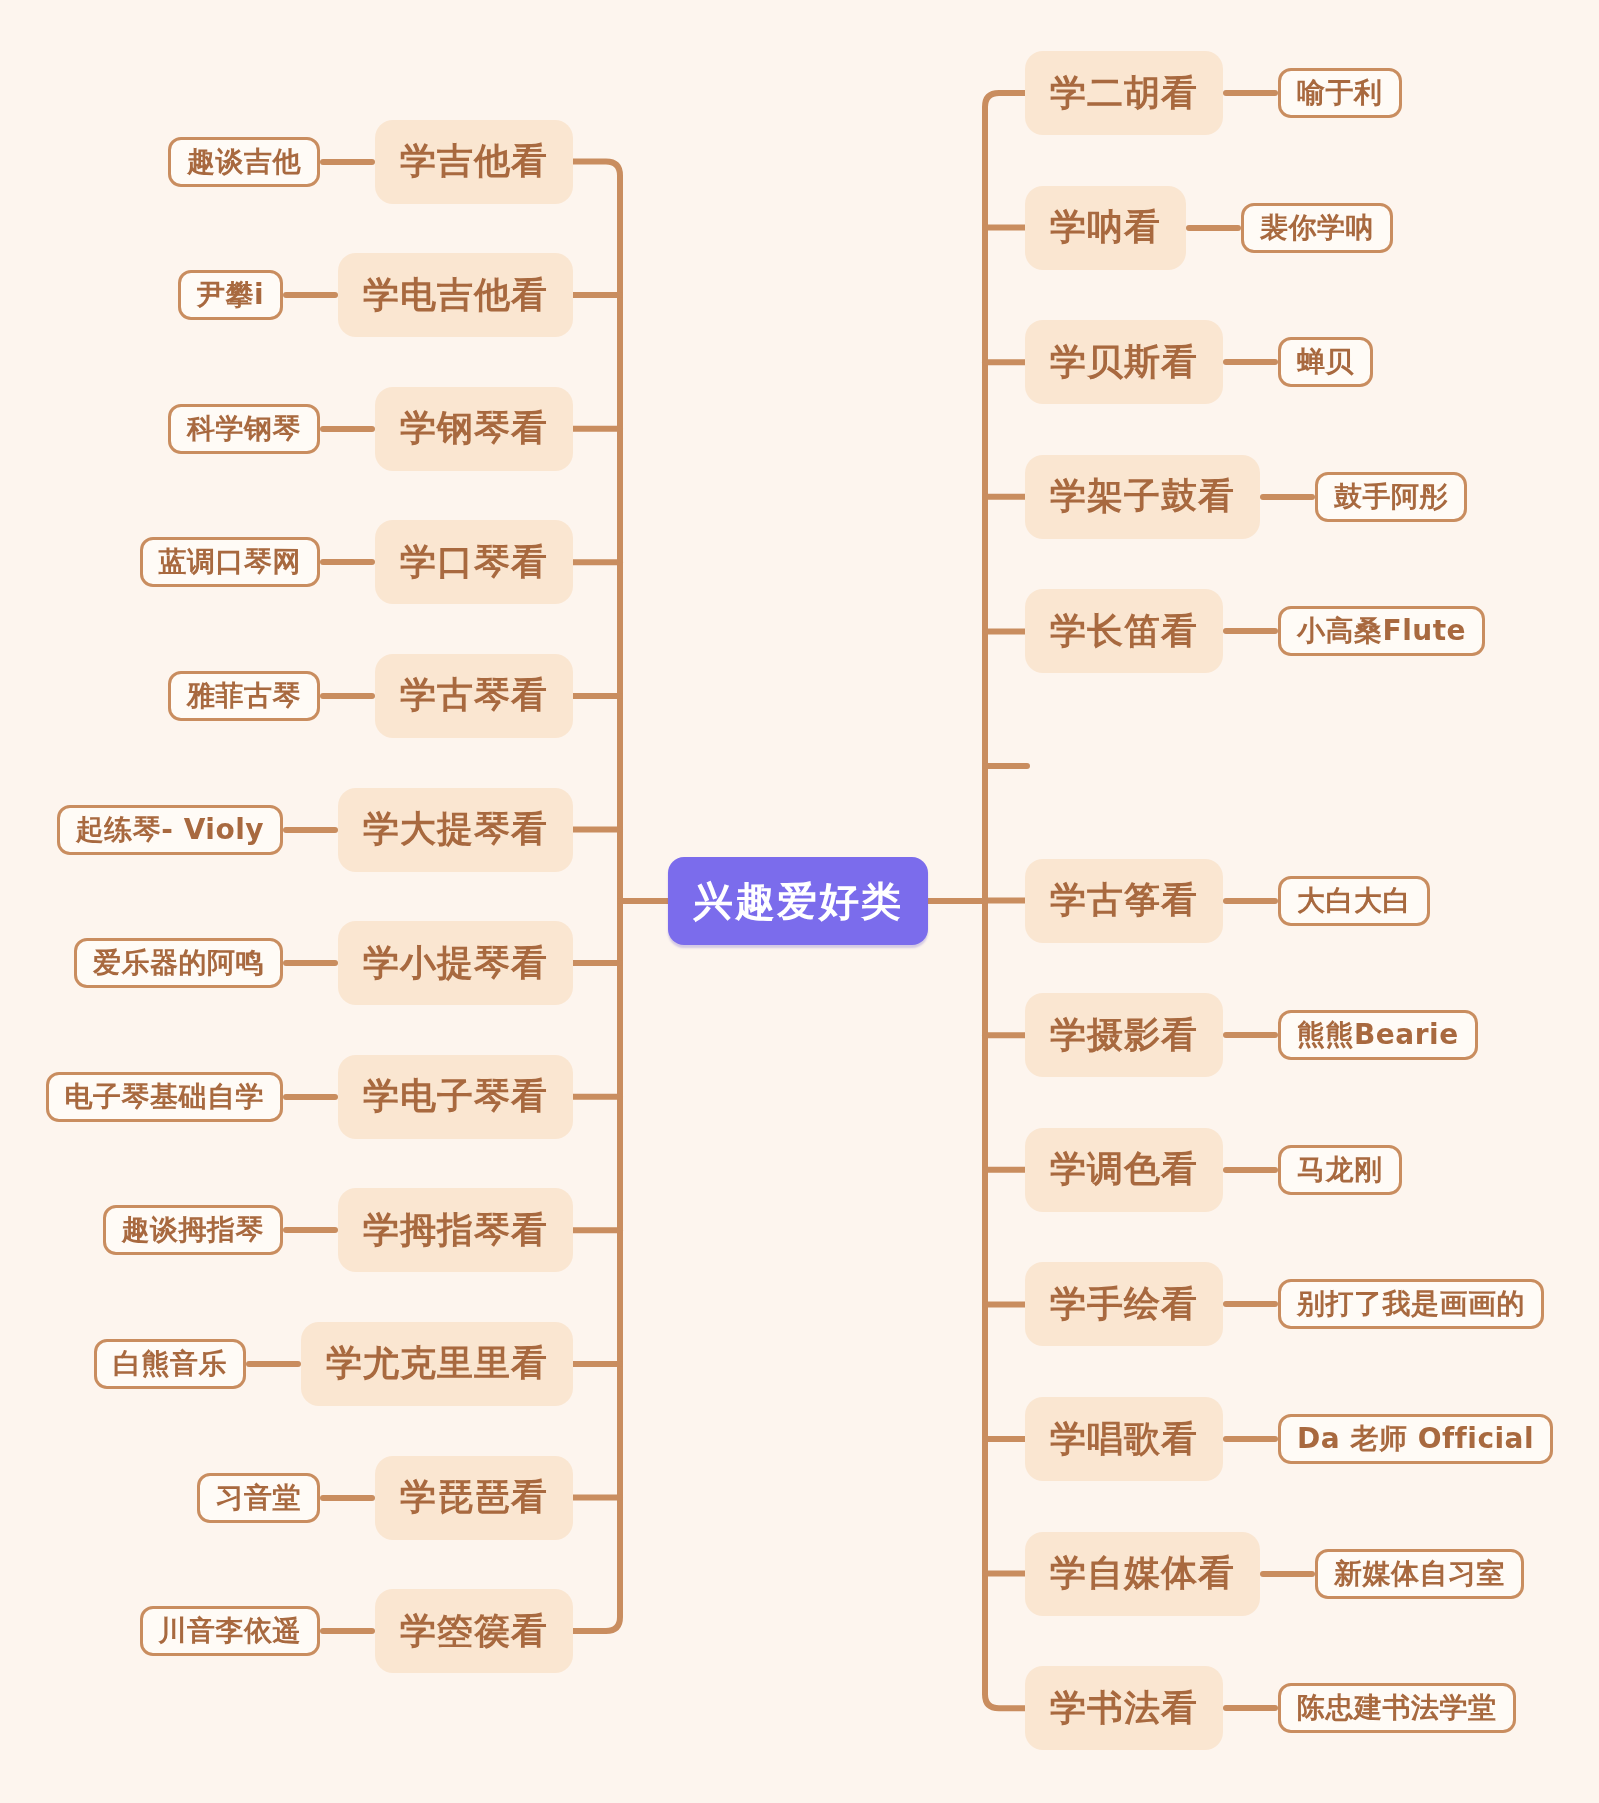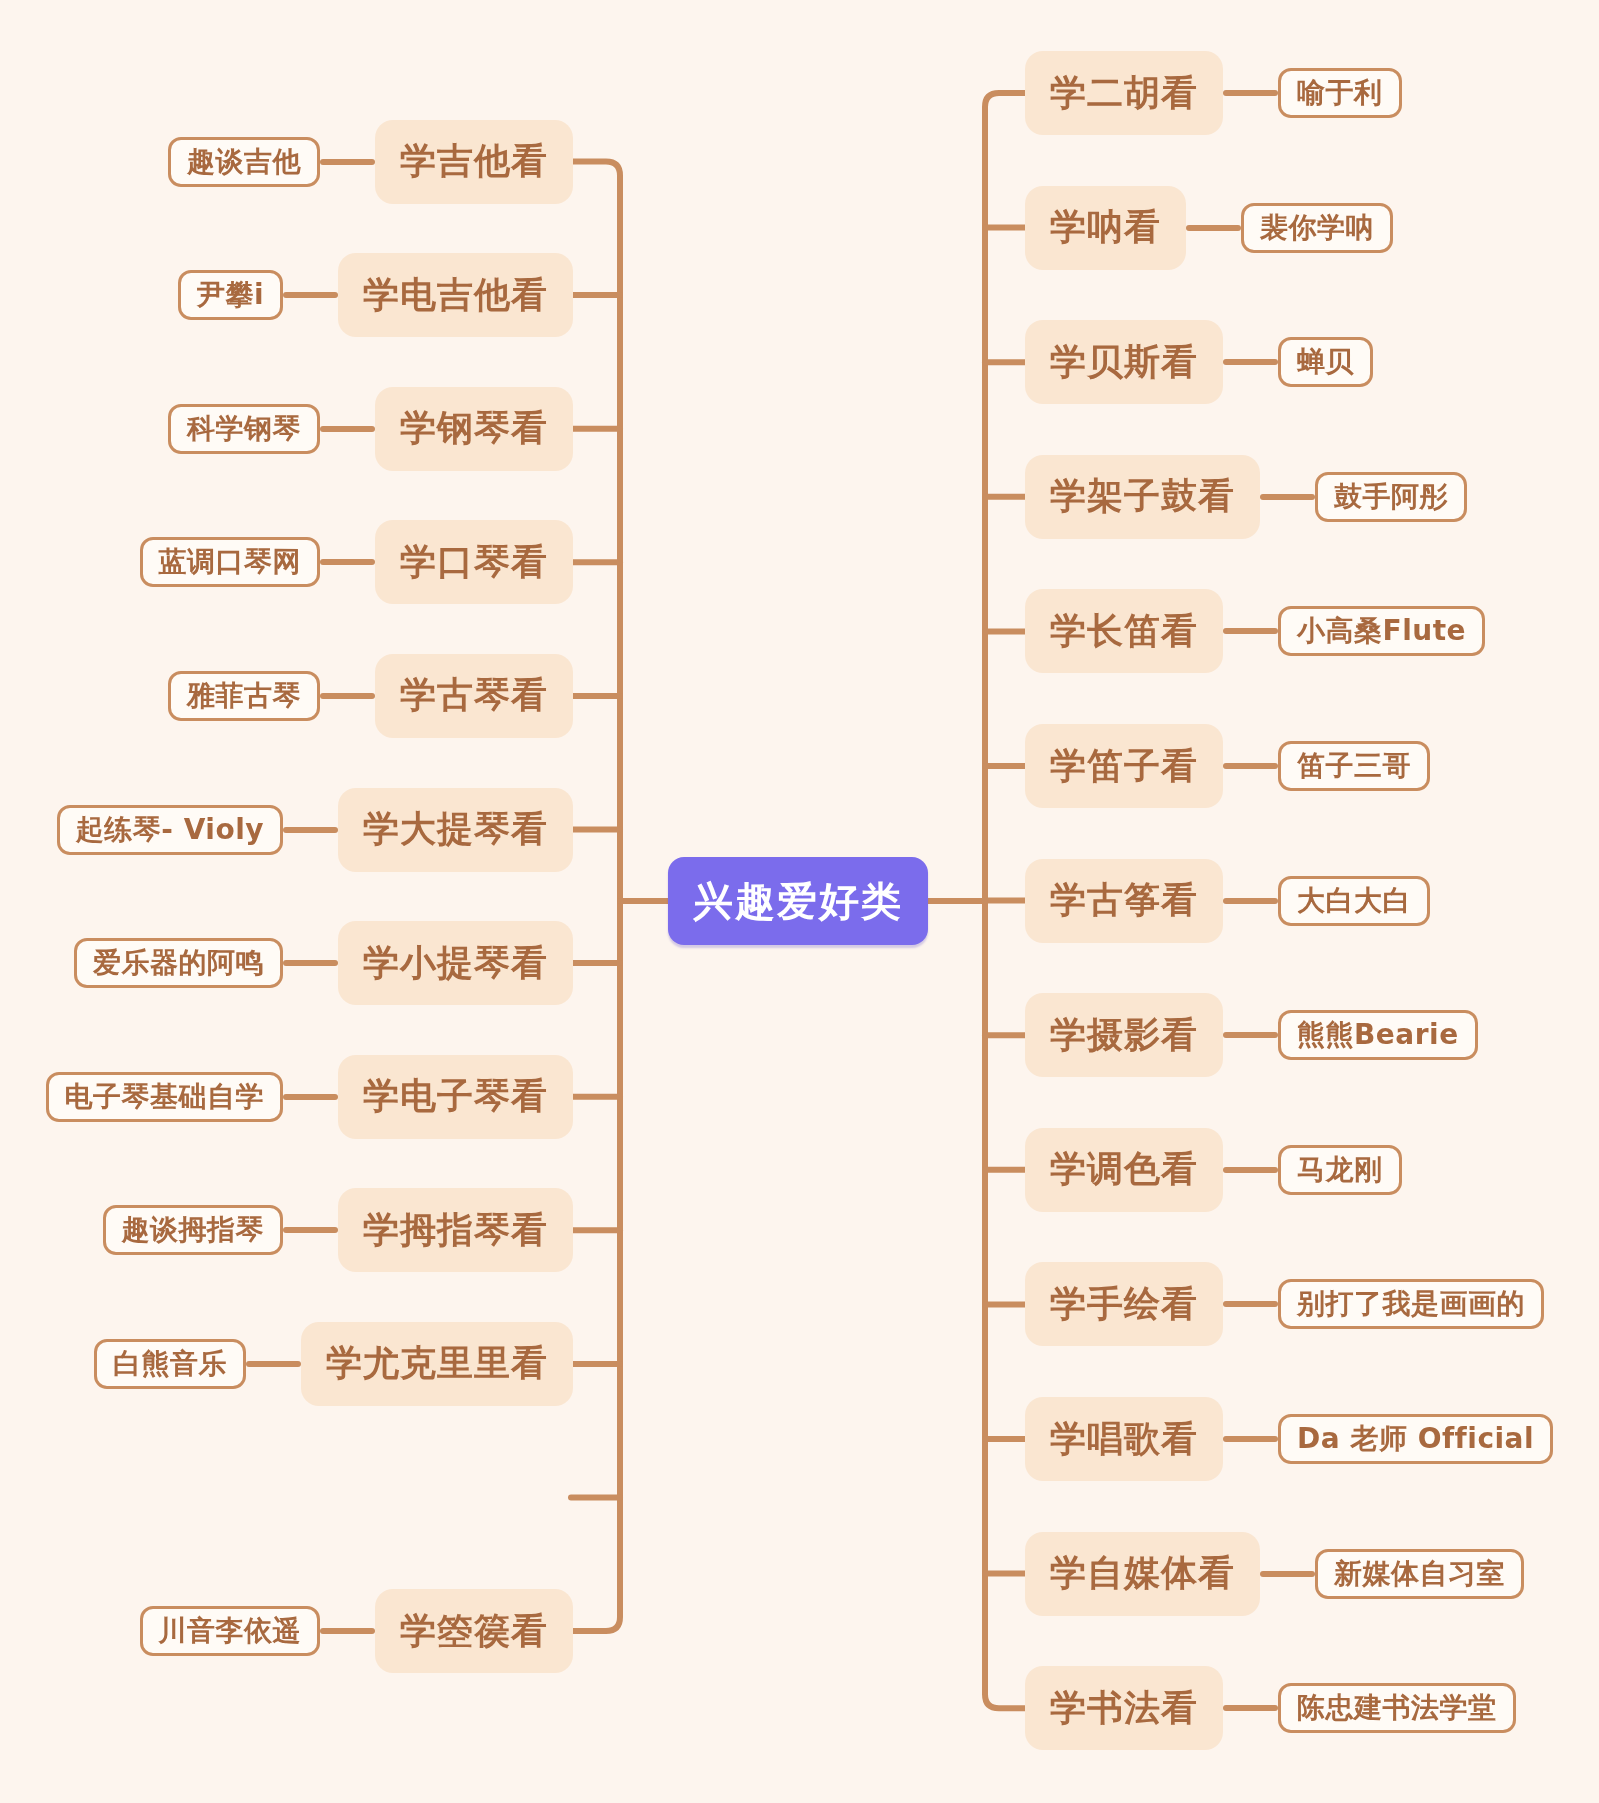--- a/index.html
+++ b/index.html
@@ -115,20 +115,25 @@
     <div class="row" style="top: 1230.3px; right: 1026px;">
       <div class="leaf-node">趣谈拇指琴</div>
       <div class="link"></div>
       <div class="main-node">学拇指琴看</div>
     </div>
     <div class="row" style="top: 1363.9px; right: 1026px;">
       <div class="leaf-node">白熊音乐</div>
       <div class="link"></div>
       <div class="main-node">学尤克里里看</div>
     </div>
+    <div class="row" style="top: 1497.5px; right: 1026px;">
+      <div class="leaf-node">习音堂</div>
+      <div class="link"></div>
+      <div class="main-node">学琵琶看</div>
+    </div>
     <div class="row" style="top: 1631.1px; right: 1026px;">
       <div class="leaf-node">川音李依遥</div>
       <div class="link"></div>
       <div class="main-node">学箜篌看</div>
     </div>
     <div class="row" style="top: 93px; left: 1025px;">
       <div class="main-node">学二胡看</div>
       <div class="link"></div>
       <div class="leaf-node">喻于利</div>
     </div>
@@ -144,25 +149,20 @@
     </div>
     <div class="row" style="top: 496.8px; left: 1025px;">
       <div class="main-node">学架子鼓看</div>
       <div class="link"></div>
       <div class="leaf-node">鼓手阿彤</div>
     </div>
     <div class="row" style="top: 631.4px; left: 1025px;">
       <div class="main-node">学长笛看</div>
       <div class="link"></div>
       <div class="leaf-node">小高桑Flute</div>
-    </div>
-    <div class="row" style="top: 766px; left: 1025px;">
-      <div class="main-node">学笛子看</div>
-      <div class="link"></div>
-      <div class="leaf-node">笛子三哥</div>
     </div>
     <div class="row" style="top: 900.6px; left: 1025px;">
       <div class="main-node">学古筝看</div>
       <div class="link"></div>
       <div class="leaf-node">大白大白</div>
     </div>
     <div class="row" style="top: 1035.2px; left: 1025px;">
       <div class="main-node">学摄影看</div>
       <div class="link"></div>
       <div class="leaf-node">熊熊Bearie</div>

